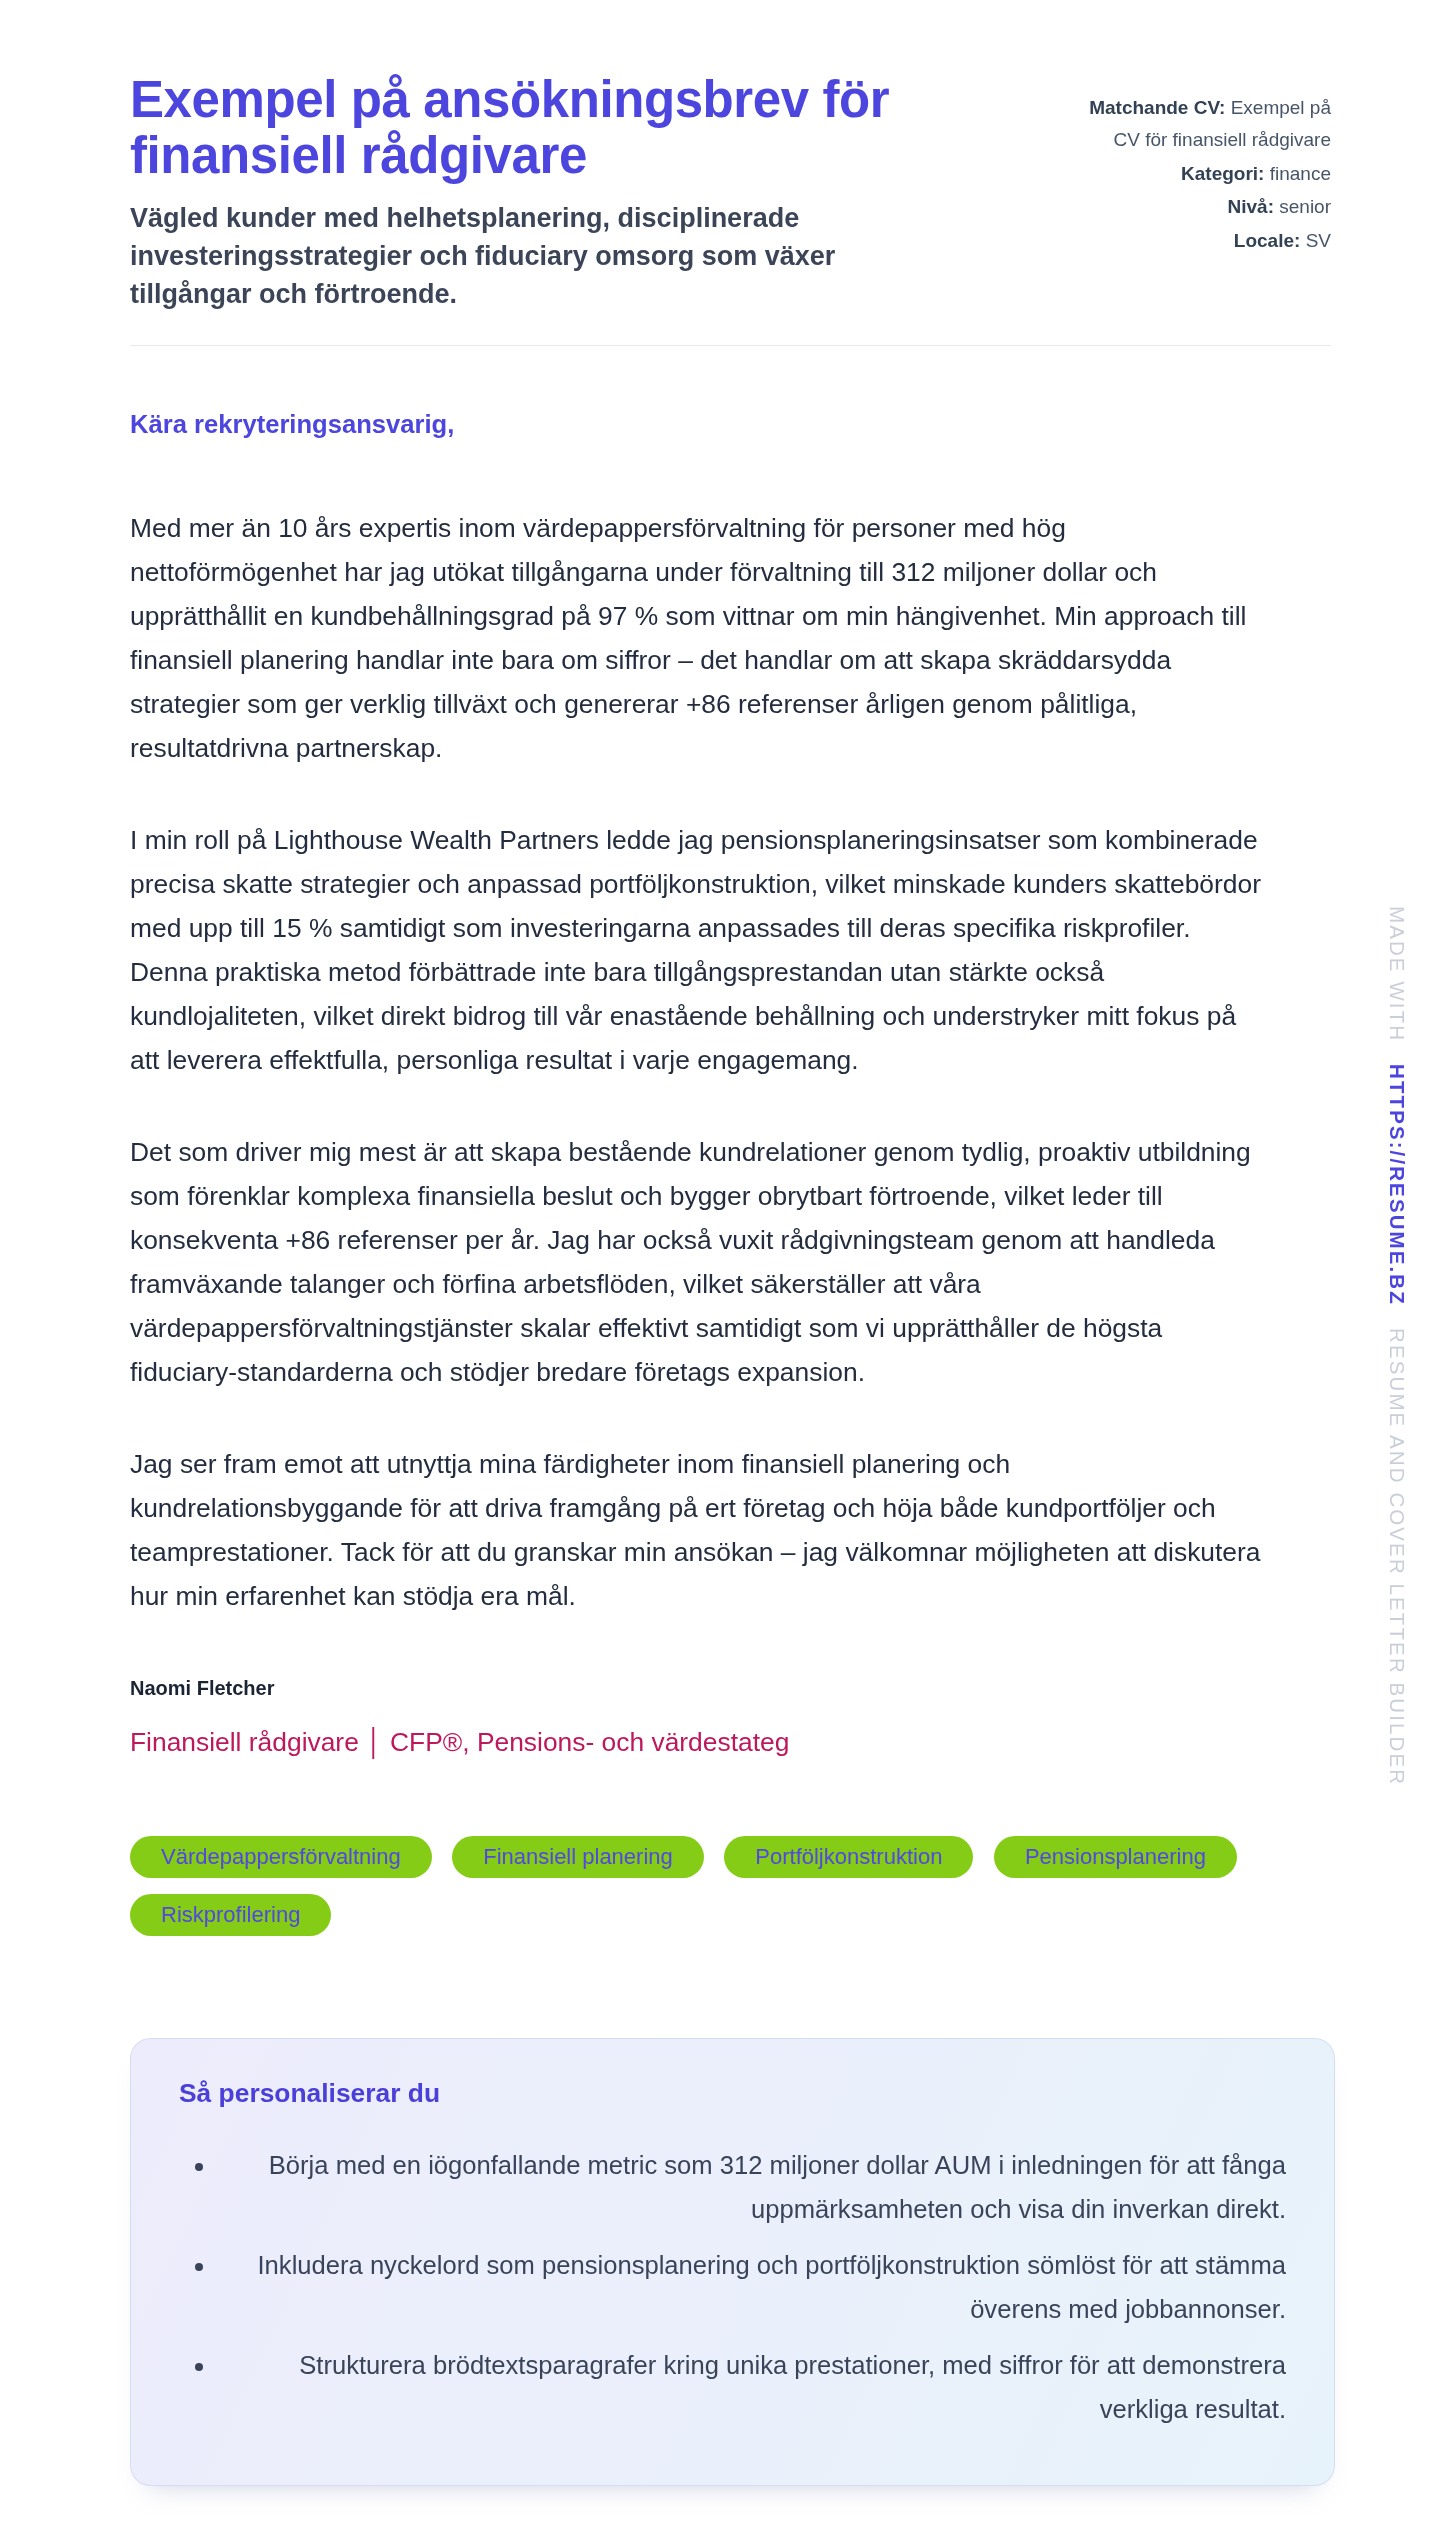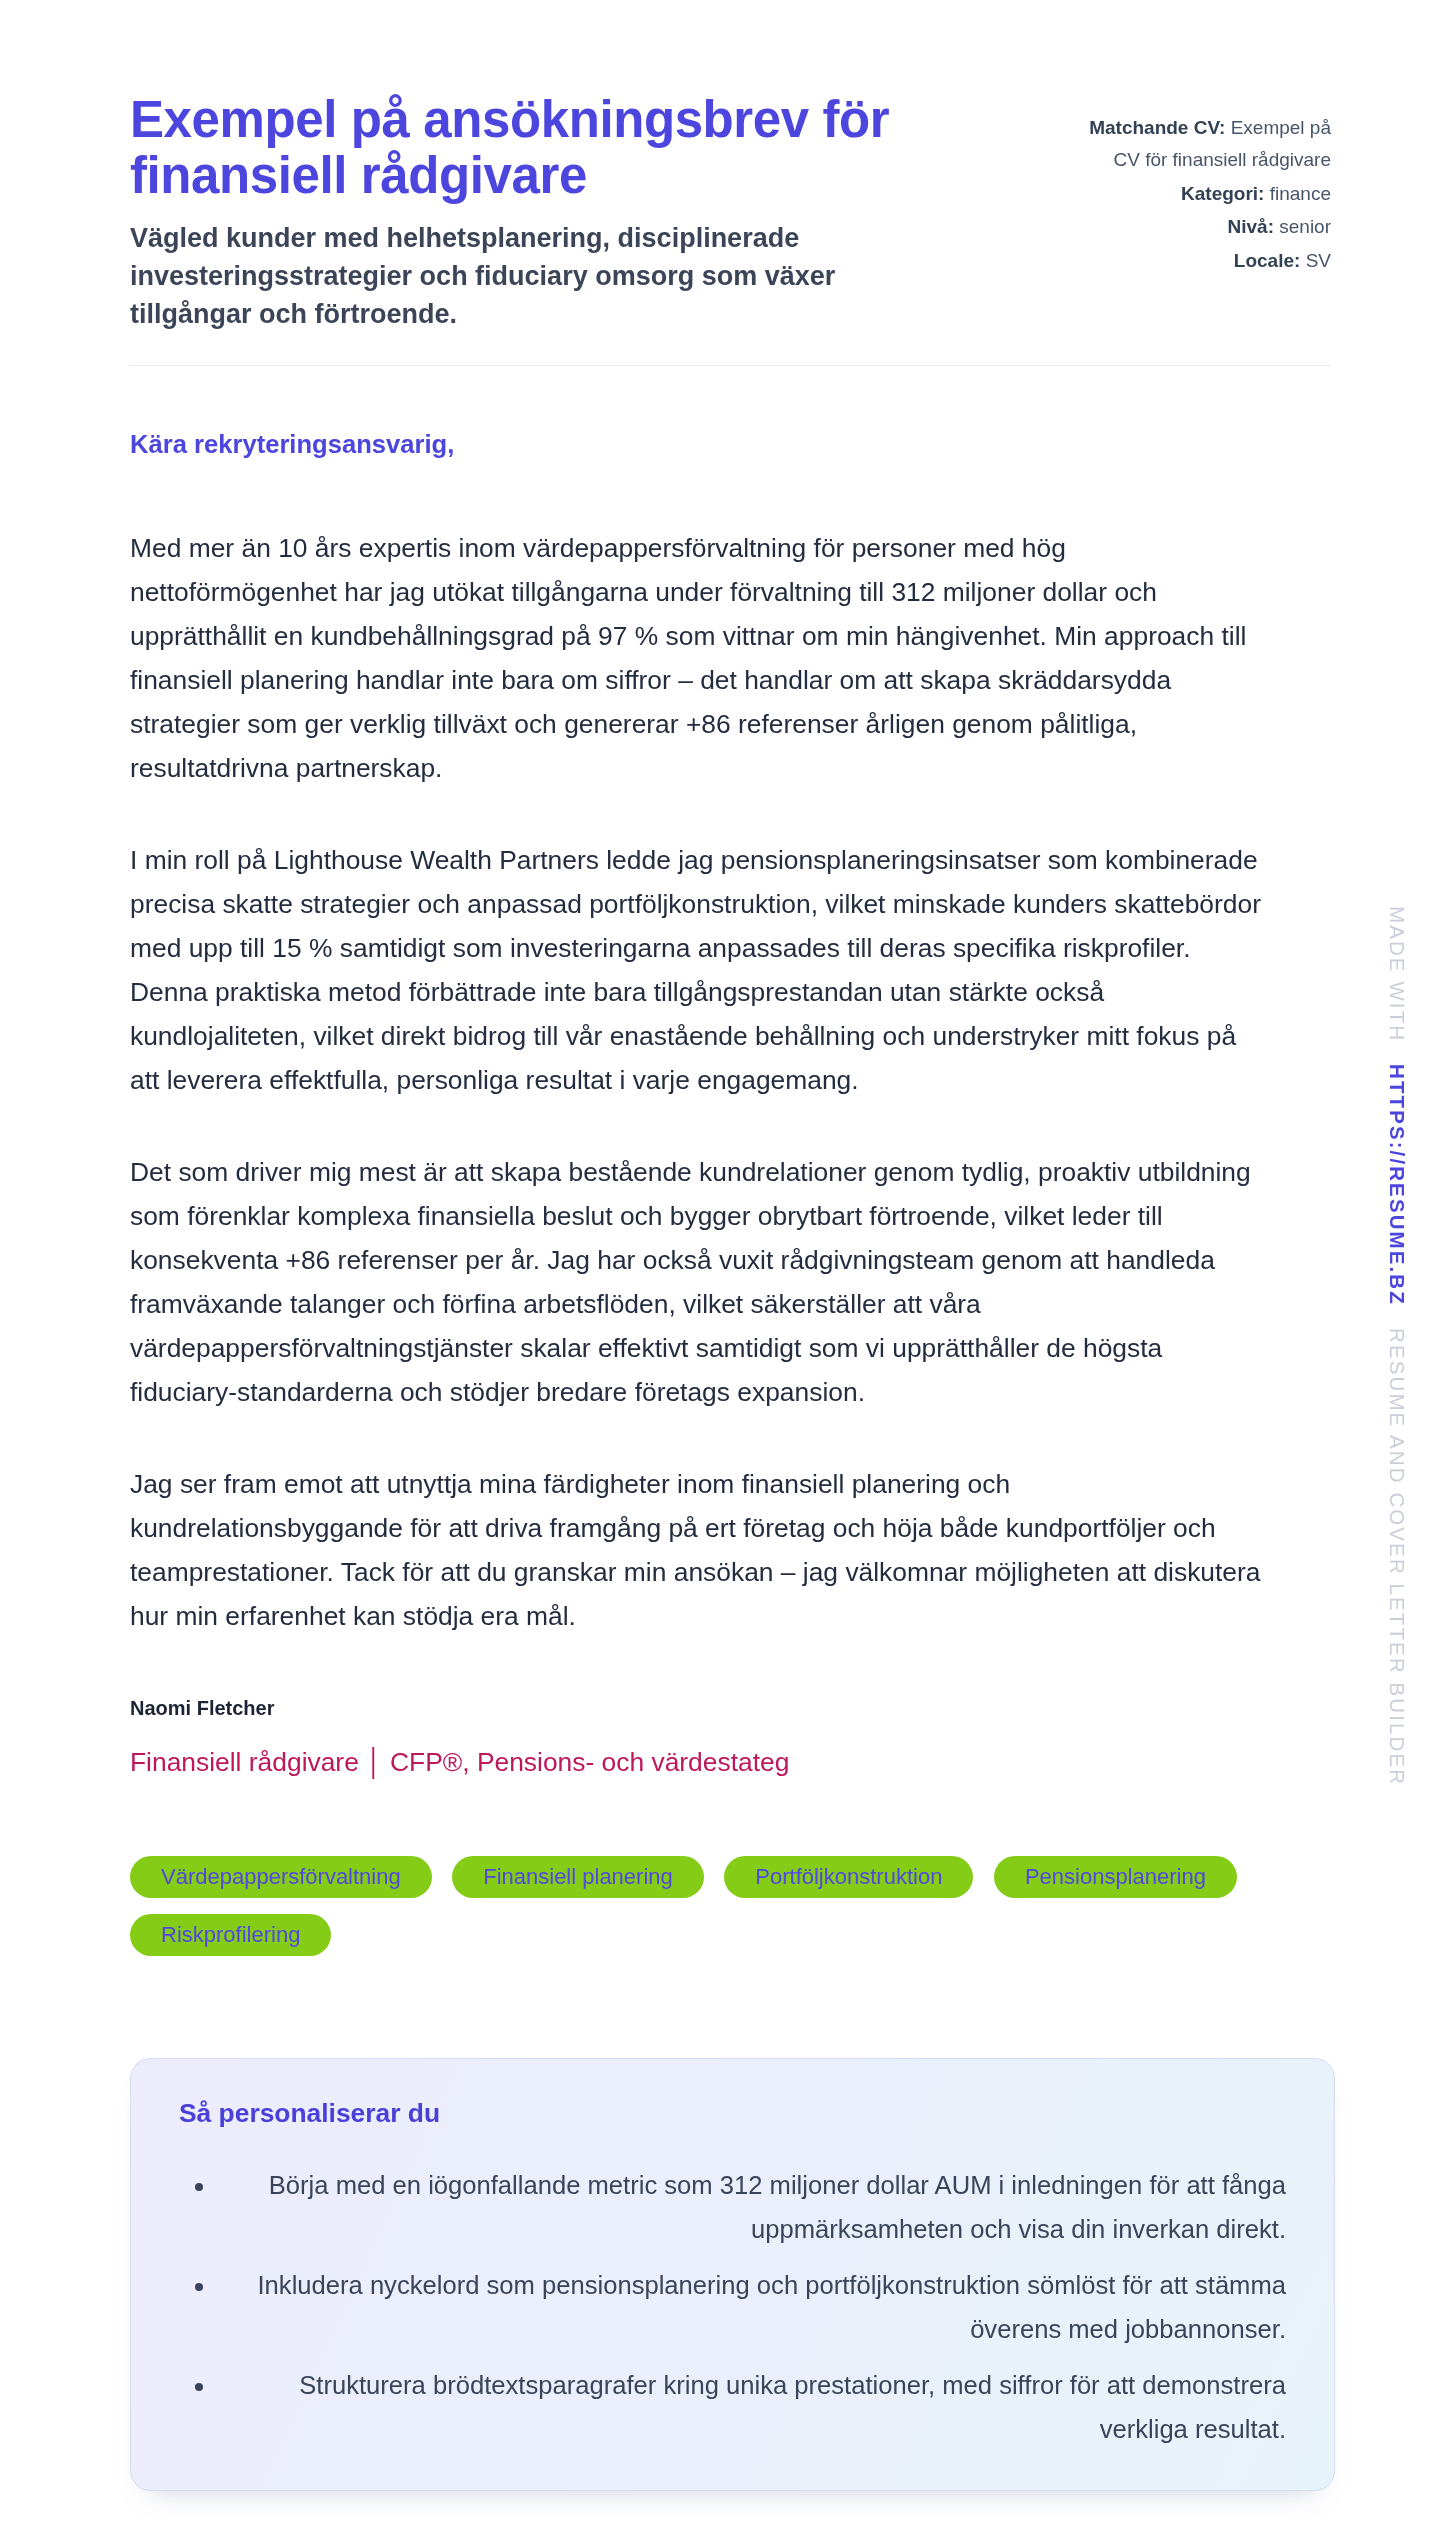--- a/index.html
+++ b/index.html
@@ -12,21 +12,21 @@
     font-family: "Liberation Sans", "DejaVu Sans", sans-serif;
     color: #232d3f;
     overflow: hidden;
   }
 
   
   .header {
     display: flex;
     justify-content: space-between;
     align-items: flex-start;
-    padding: 92px 119px 0 130px;
+    padding: 72px 119px 0 130px;
   }
   .header-left { max-width: 904px; }
   .page-title {
     margin: 0;
     font-size: 51px;
     line-height: 56px;
     font-weight: 700;
     letter-spacing: -0.4px;
     color: #4c45de;
     max-width: 904px;
@@ -103,21 +103,21 @@
     line-height: 22px;
     padding: 10px 31px;
     border-radius: 852px;
     white-space: nowrap;
   }
 
   
   .tips-card {
     margin: 102px 115px 0 130px;
     border-radius: 20.5px;
-    padding: 39px 48px 39px;
+    padding: 39px 48px 54px;
     background: linear-gradient(115deg, #edecfc 0%, #eaf0fb 55%, #e7f3fa 100%);
     border: 0.9px solid rgba(176, 186, 226, 0.35);
     box-shadow: 0 17px 29px -19px rgba(96, 108, 160, 0.35);
   }
   .tips-heading {
     margin: 0 0 34px;
     font-size: 26.4px;
     font-weight: 700;
     color: #4a3fd9;
   }

